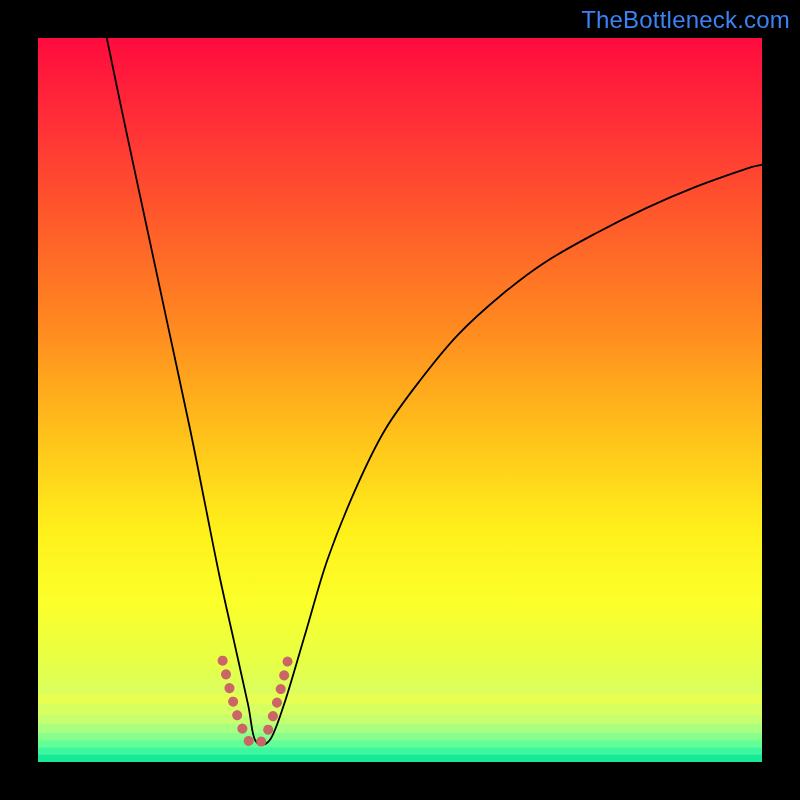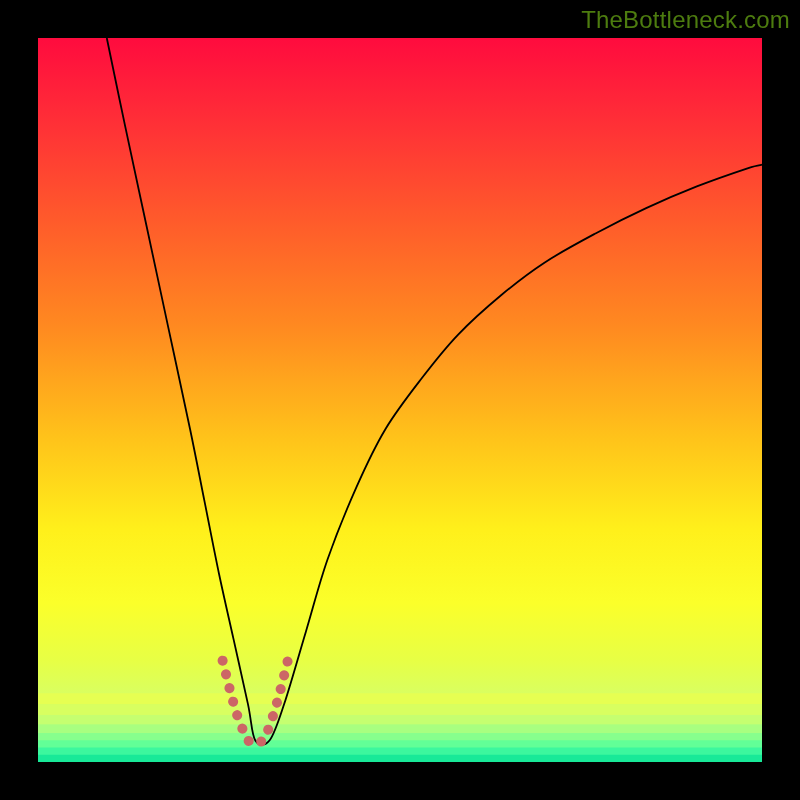--- a/index.html
+++ b/index.html
@@ -30,21 +30,21 @@
     position: absolute;
     left: 0;
     top: 0;
     width: 724px;
     height: 724px;
   }
   .watermark {
     position: absolute;
     top: 6px;
     right: 10px;
-    color: #4d7c0f;
+    color: #3b82f6;
     font-size: 24px;
     letter-spacing: 0.2px;
     font-family: Arial, Helvetica, sans-serif;
   }
   svg.curve {
     position: absolute;
     left: 0;
     top: 0;
     width: 724px;
     height: 724px;

